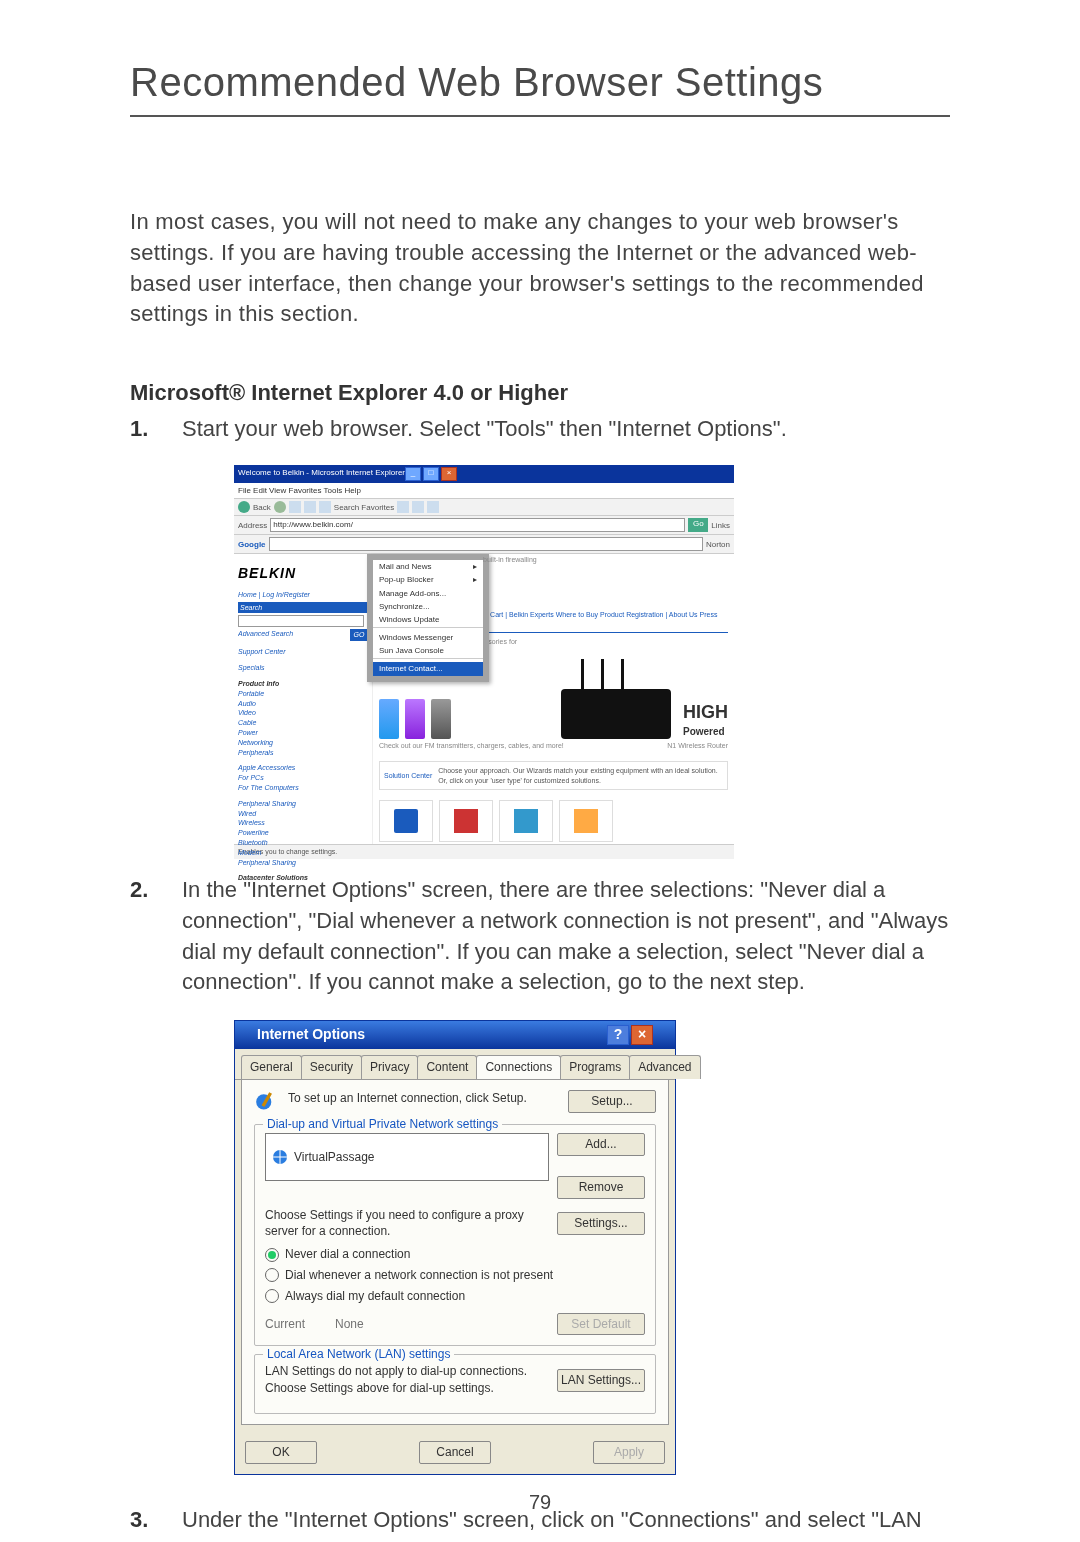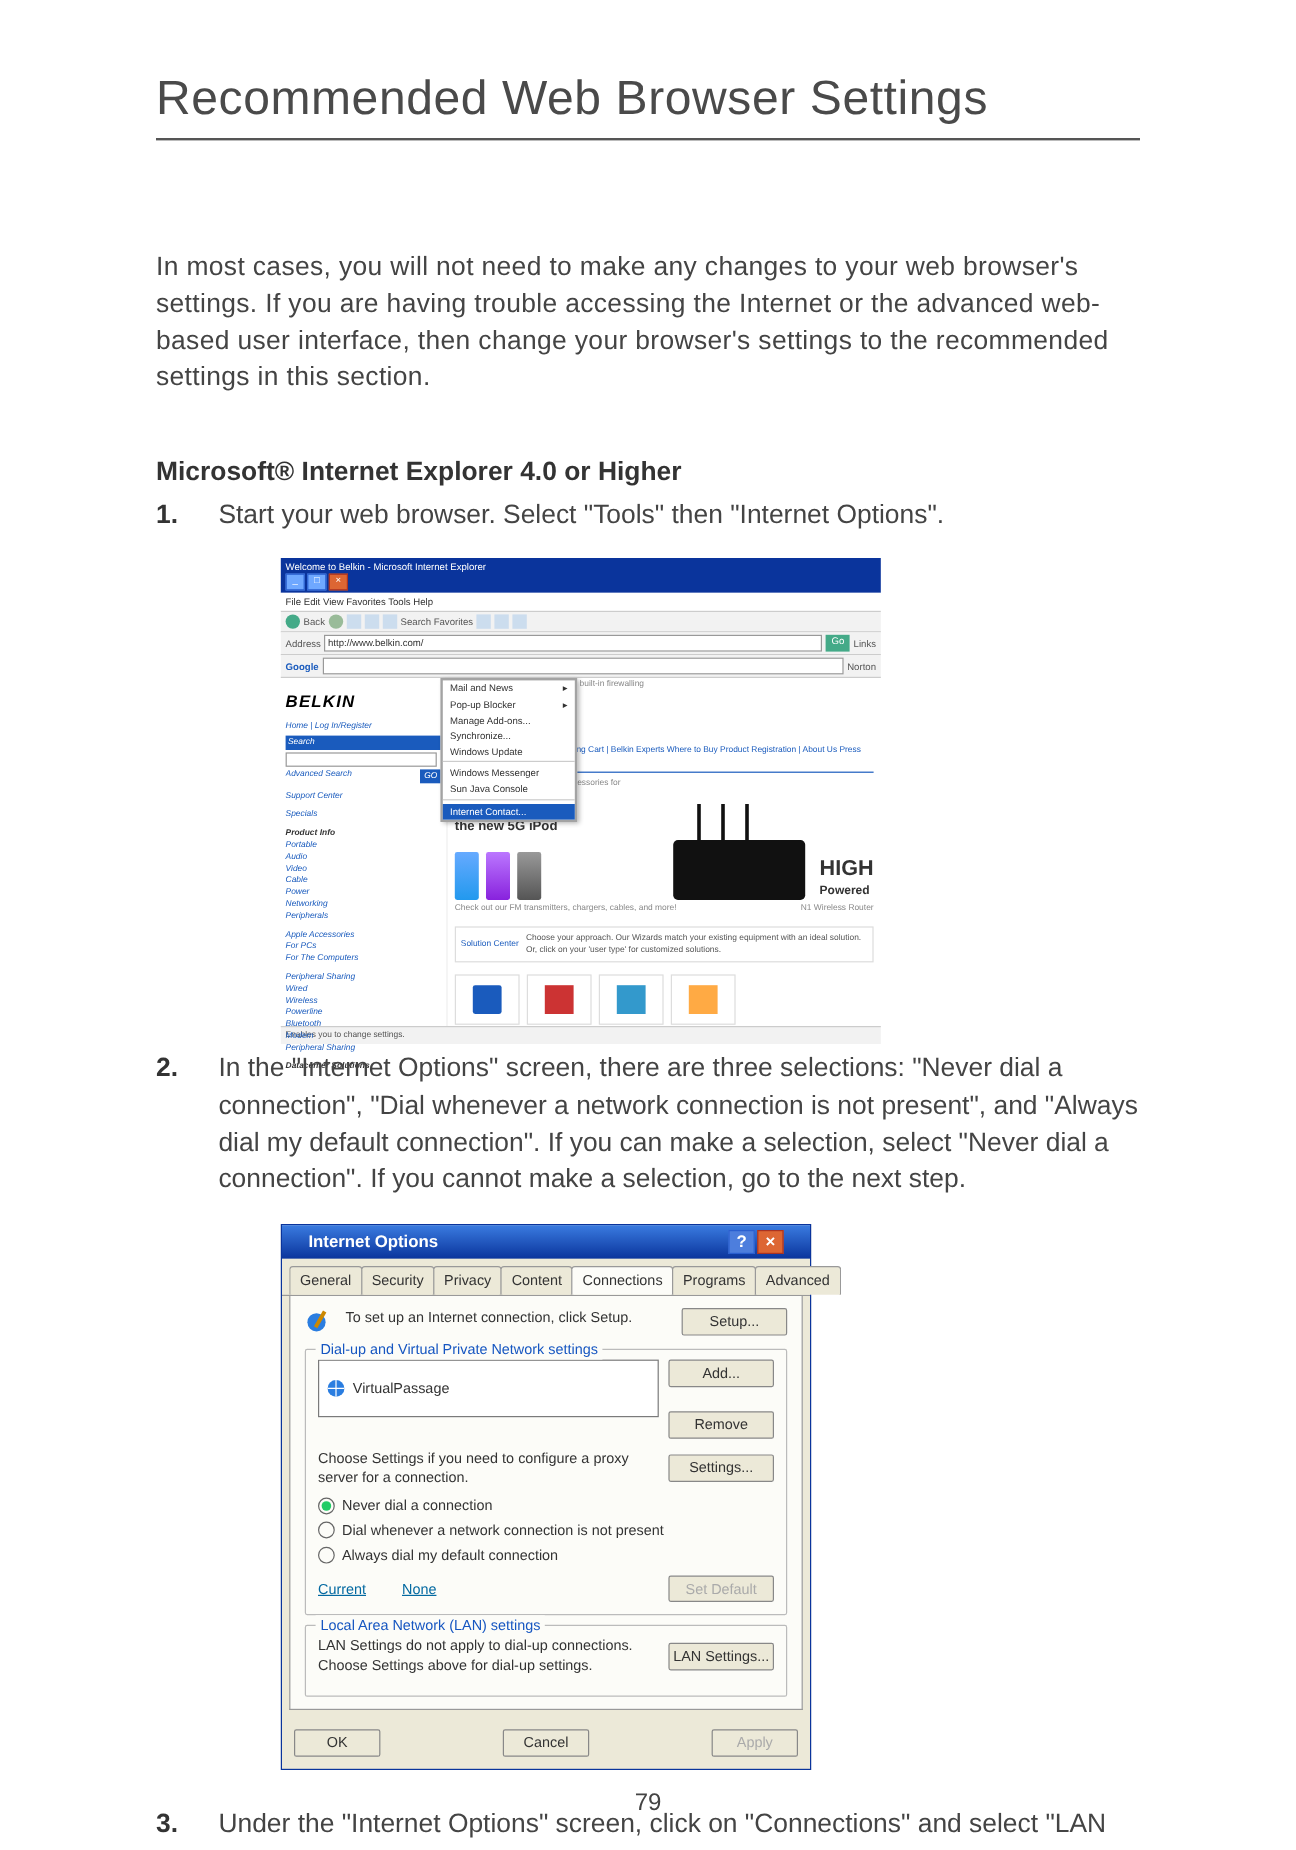--- a/index.html
+++ b/index.html
@@ -69,21 +69,20 @@
     position: relative;
     font-size: 8px;
     background: #fff;
   }
   .shot1 .titlebar {
     background: #0a349c;
     color: #fff;
     padding: 2px 4px;
     display: flex;
     font-size: 8px;
-    flex-direction: column;
   }
   .shot1 .winbtns {
     display: flex;
     gap: 2px;
   }
   .shot1 .winbtns span {
     width: 14px;
     height: 12px;
     background: #6fa8ff;
     border: 1px solid #2a5fd0;
@@ -127,21 +126,21 @@
     border:1px solid #999;width:95%;height:10px;background:#fff;margin:2px 0;
   }
   .shot1 .sidebar .go2 {
     width:18px;height:12px;background:#1a5bbd;color:#fff;text-align:center;float:right;font-size:7px;line-height:12px;
   }
   .shot1 .sidebar .sec { margin-top:6px; }
   .shot1 .main {
     flex:1;padding:6px;position:relative;font-size:8px;
   }
   .shot1 .dropdown {
-    position:absolute;top:0;left:-6px;width:110px;background:#fff;border:2px solid #a3a3a3;box-shadow:2px 2px 4px rgba(0,0,0,.3);
+    position:absolute;top:0;left:-6px;width:110px;background:#fff;border:6px solid #a3a3a3;box-shadow:2px 2px 4px rgba(0,0,0,.3);
     font-size:8px;color:#333;
   }
   .shot1 .dropdown div { padding:1px 6px; }
   .shot1 .dropdown .hl { background:#1a5bbd;color:#fff; }
   .shot1 .tabs {
     border-bottom:1px solid #1a5bbd;margin-top:48px;font-size:7px;color:#1a5bbd;padding:2px;
   }
   .shot1 .prodtxt { font-weight:bold;color:#333;font-size:11px;margin-top:8px;margin-bottom:4px;line-height:1.2;}
   .shot1 .proimgs {
     display:flex;gap:6px;align-items:flex-end;margin-top:4px;
@@ -209,21 +208,21 @@
     position:absolute;top:-9px;left:8px;background:#fcfcf8;padding:0 4px;color:#1656c1;font-size:12px;
   }
   .shot2 .listbox {
     border:1px solid #7a7a7a;background:#fff;height:40px;padding:3px 6px;font-size:12px;color:#333;display:flex;align-items:center;gap:6px;
   }
   .shot2 .stack{display:flex;flex-direction:column;gap:20px;margin-left:auto;}
   .shot2 .radio {display:flex;align-items:center;gap:6px;font-size:12px;color:#333;margin-top:4px;}
   .shot2 .radio .dot{width:12px;height:12px;border:1px solid #666;border-radius:50%;position:relative;flex:none;}
   .shot2 .radio.sel .dot::after{content:"";position:absolute;inset:2px;border-radius:50%;background:#2c6;}
   .shot2 .row2{display:flex;justify-content:space-between;align-items:center;margin-top:8px;}
-  .shot2 .row2 .lbl{color:#0369a1;text-decoration:underline;}
+  .shot2 .row2 .lbl{color:#737373;}
   .shot2 .btnrow{
     display:flex;justify-content:space-between;gap:10px;padding:10px;
   }
   .page-num {
     position:absolute;bottom:28px;left:0;right:0;text-align:center;font-size:20px;color:#444;
   }
 </style>
 </head>
 <body>
 

